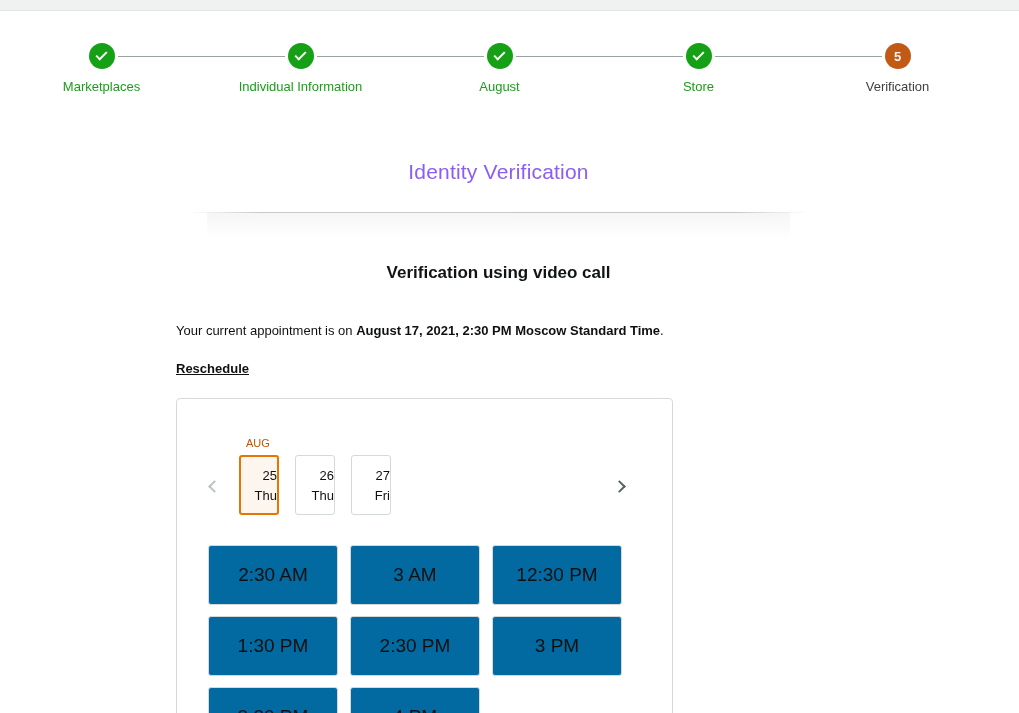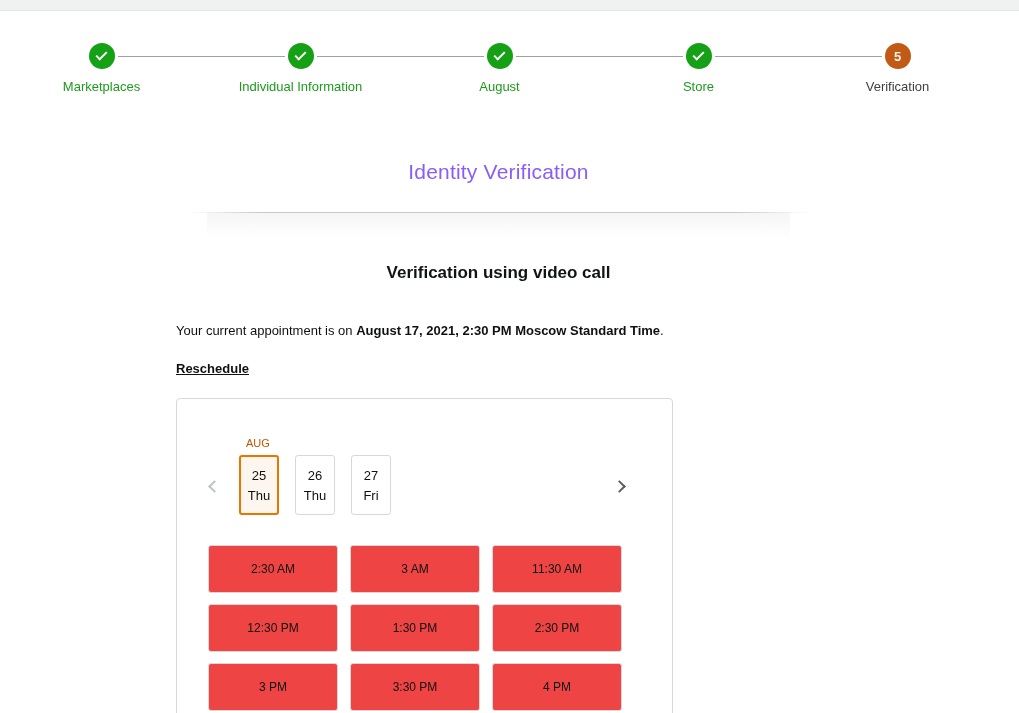--- a/index.html
+++ b/index.html
@@ -49,37 +49,37 @@
   .reschedule { display:inline-block; margin-top:20px; font-size:13px; line-height:18px;
     font-weight:700; text-decoration:underline; color:#0f1111; cursor:pointer; }
   .instructions { margin:0; width:622px; font-size:13px; line-height:18px; }
 
   
   .card { margin-top:20px; width:497px; height:380px;
     border:1px solid #d5d9d9; border-radius:4px; background:#fff; }
   .month { margin:38px 0 5px 69px; font-size:11px; line-height:13px; color:#c45500; }
   .date-row { position:relative; display:flex; align-items:flex-start; padding-left:62px; }
   .date { width:40px; height:60px; margin-right:16px; display:flex; flex-direction:column;
-    align-items:center; justify-content:center; gap:1px;
+    align-items:flex-end; justify-content:center; gap:1px;
     background:#fff; border:1px solid #d5d9d9; border-radius:3px; cursor:pointer;
     font-family:inherit; font-size:13px; line-height:19px; color:#0f1111; }
   .date.selected { background:#fdf6ee; border:2px solid #e77600; }
   .chev-btn { position:absolute; top:22px; width:18px; height:18px; background:none;
     border:none; cursor:pointer; display:flex; align-items:center; justify-content:center; }
   .chev-btn.prev { left:28px; }
   .chev-btn.next { right:44px; }
   .chev { display:block; width:9px; height:9px; border-top:2px solid #5a6060;
     border-right:2px solid #5a6060; }
   .chev.prev { transform:rotate(-135deg); border-color:#bcc2c2; }
   .chev.next { transform:rotate(45deg); }
 
   .slots { margin:30px 0 0 31px; display:grid; grid-template-columns:repeat(3,130px);
     column-gap:12px; row-gap:11px; }
-  .slot { height:48px; background:#ef4444; border:1px solid #d5d9d9; border-radius:3px;
-    font-family:inherit; font-size:12px; color:#0f1111; cursor:pointer; }
+  .slot { height:60px; background:#0369a1; border:1px solid #d5d9d9; border-radius:3px;
+    font-family:inherit; font-size:19px; color:#0f1111; cursor:pointer; }
 </style>
 </head>
 <body>
 
 <div class="viewport">
 
   <header class="topbar"></header>
 
   <nav class="stepper">
     <div class="step complete">
@@ -148,21 +148,20 @@
         </button>
 
         <button class="chev-btn next">
           <i class="chev next"></i>
         </button>
       </div>
 
       <div class="slots">
         <button class="slot">2:30 AM</button>
         <button class="slot">3 AM</button>
-        <button class="slot">11:30 AM</button>
         <button class="slot">12:30 PM</button>
         <button class="slot">1:30 PM</button>
         <button class="slot">2:30 PM</button>
         <button class="slot">3 PM</button>
         <button class="slot">3:30 PM</button>
         <button class="slot">4 PM</button>
       </div>
 
     </section>
 

